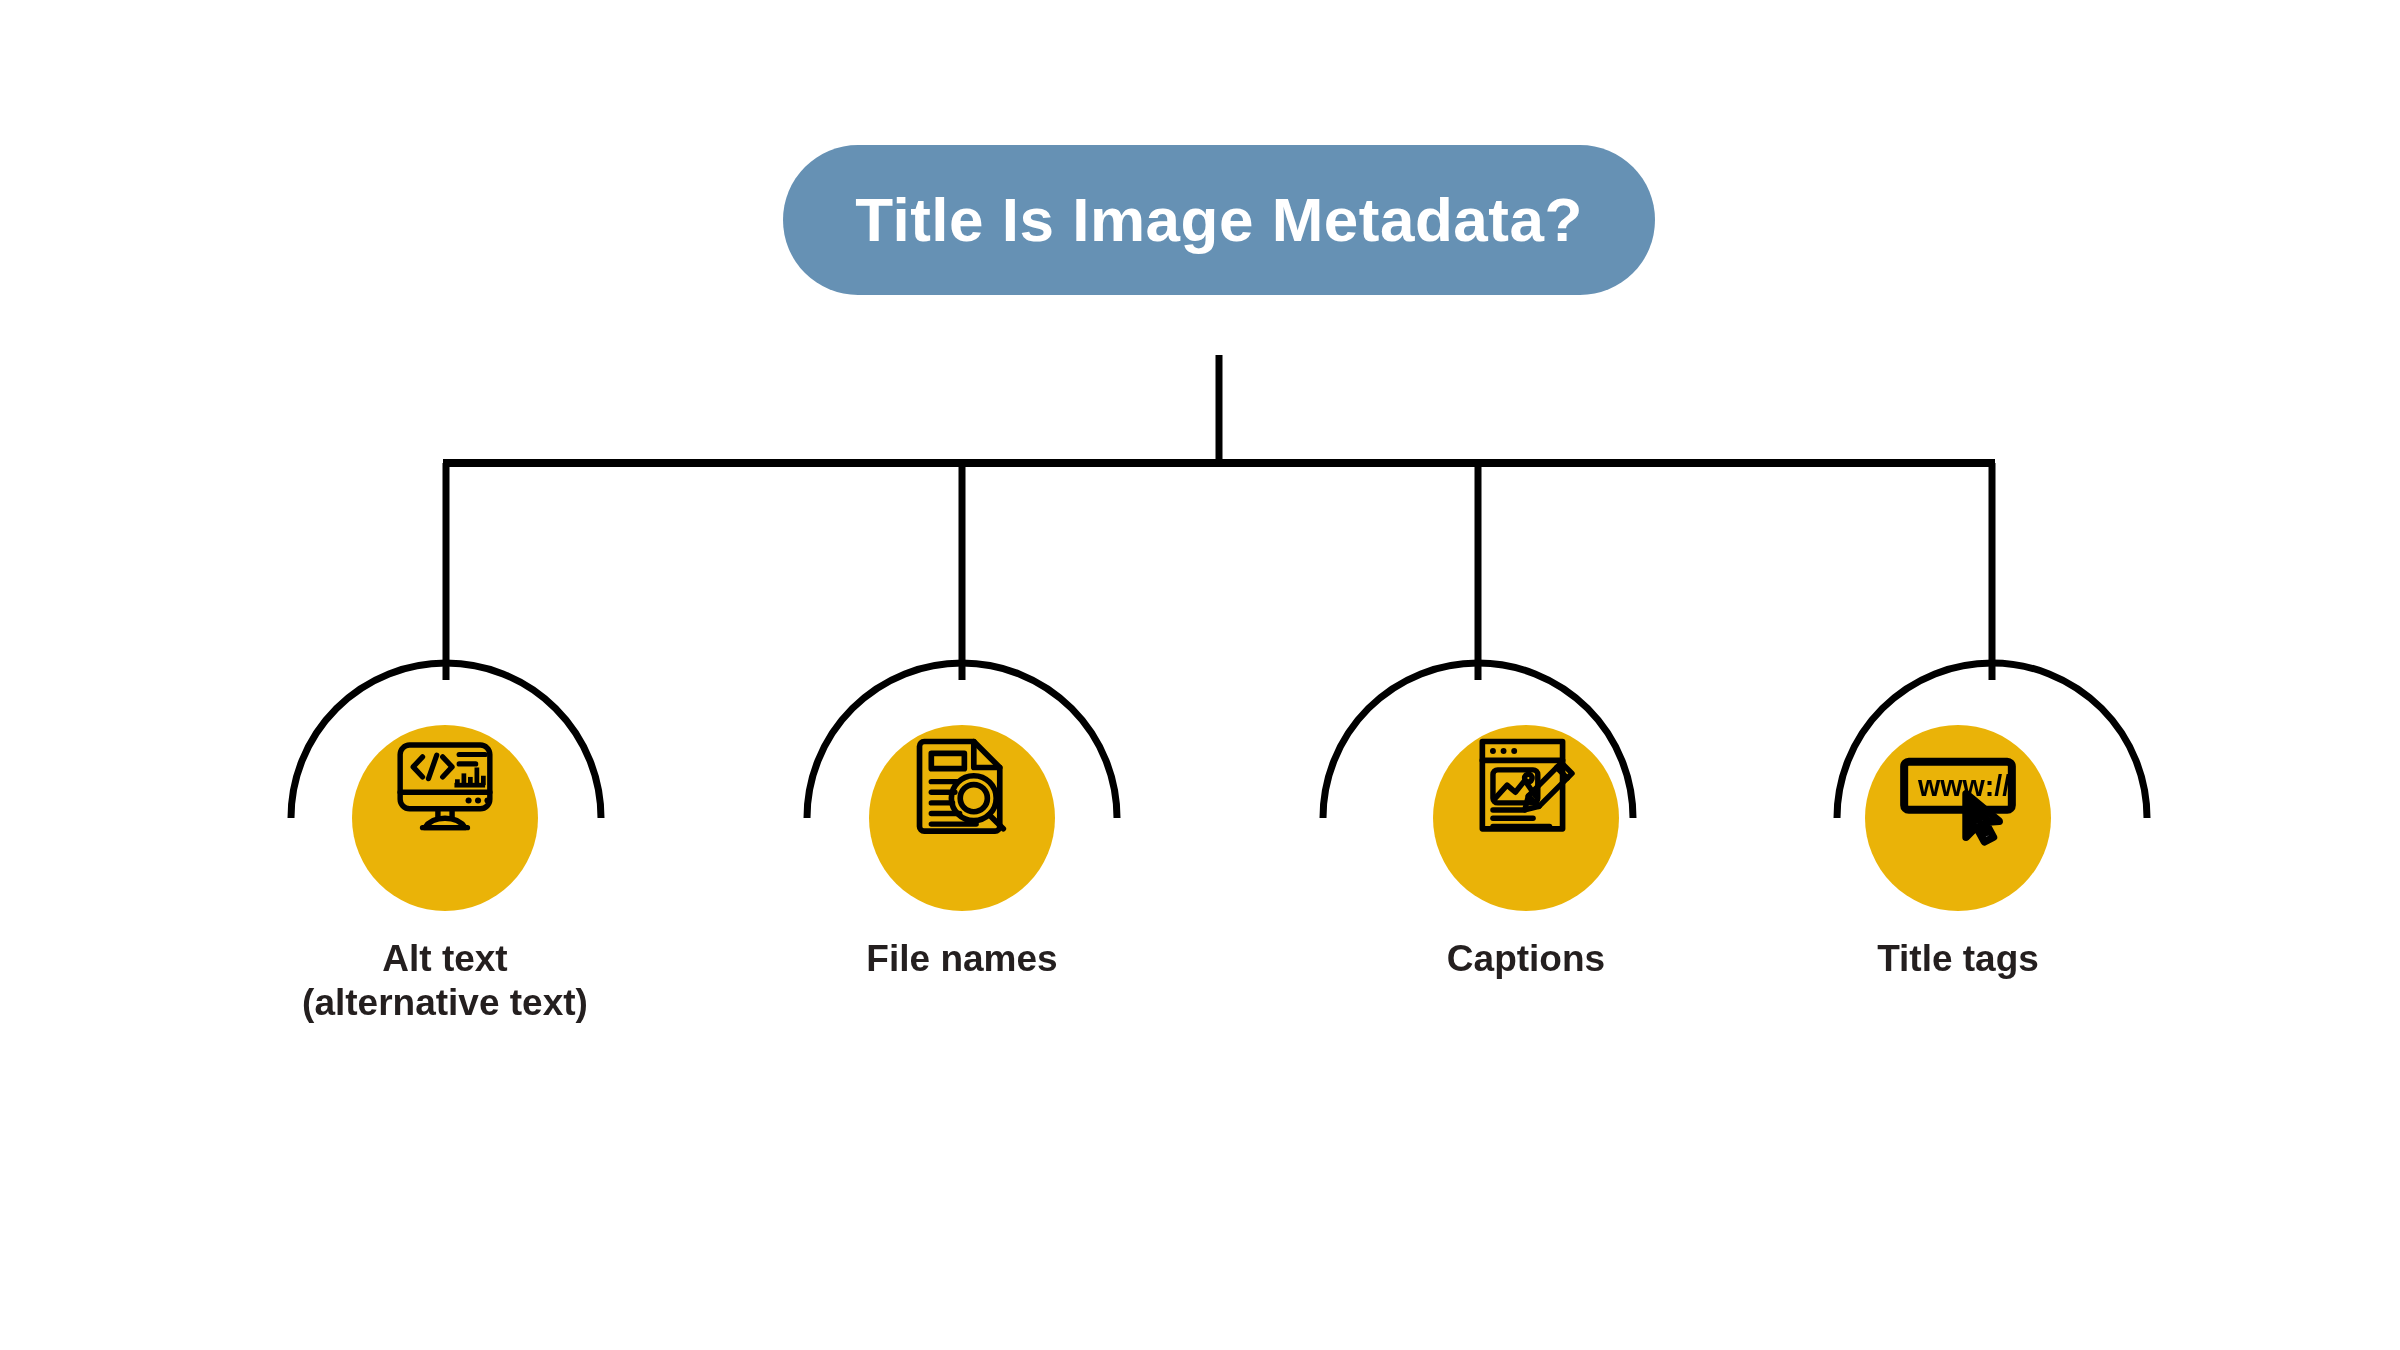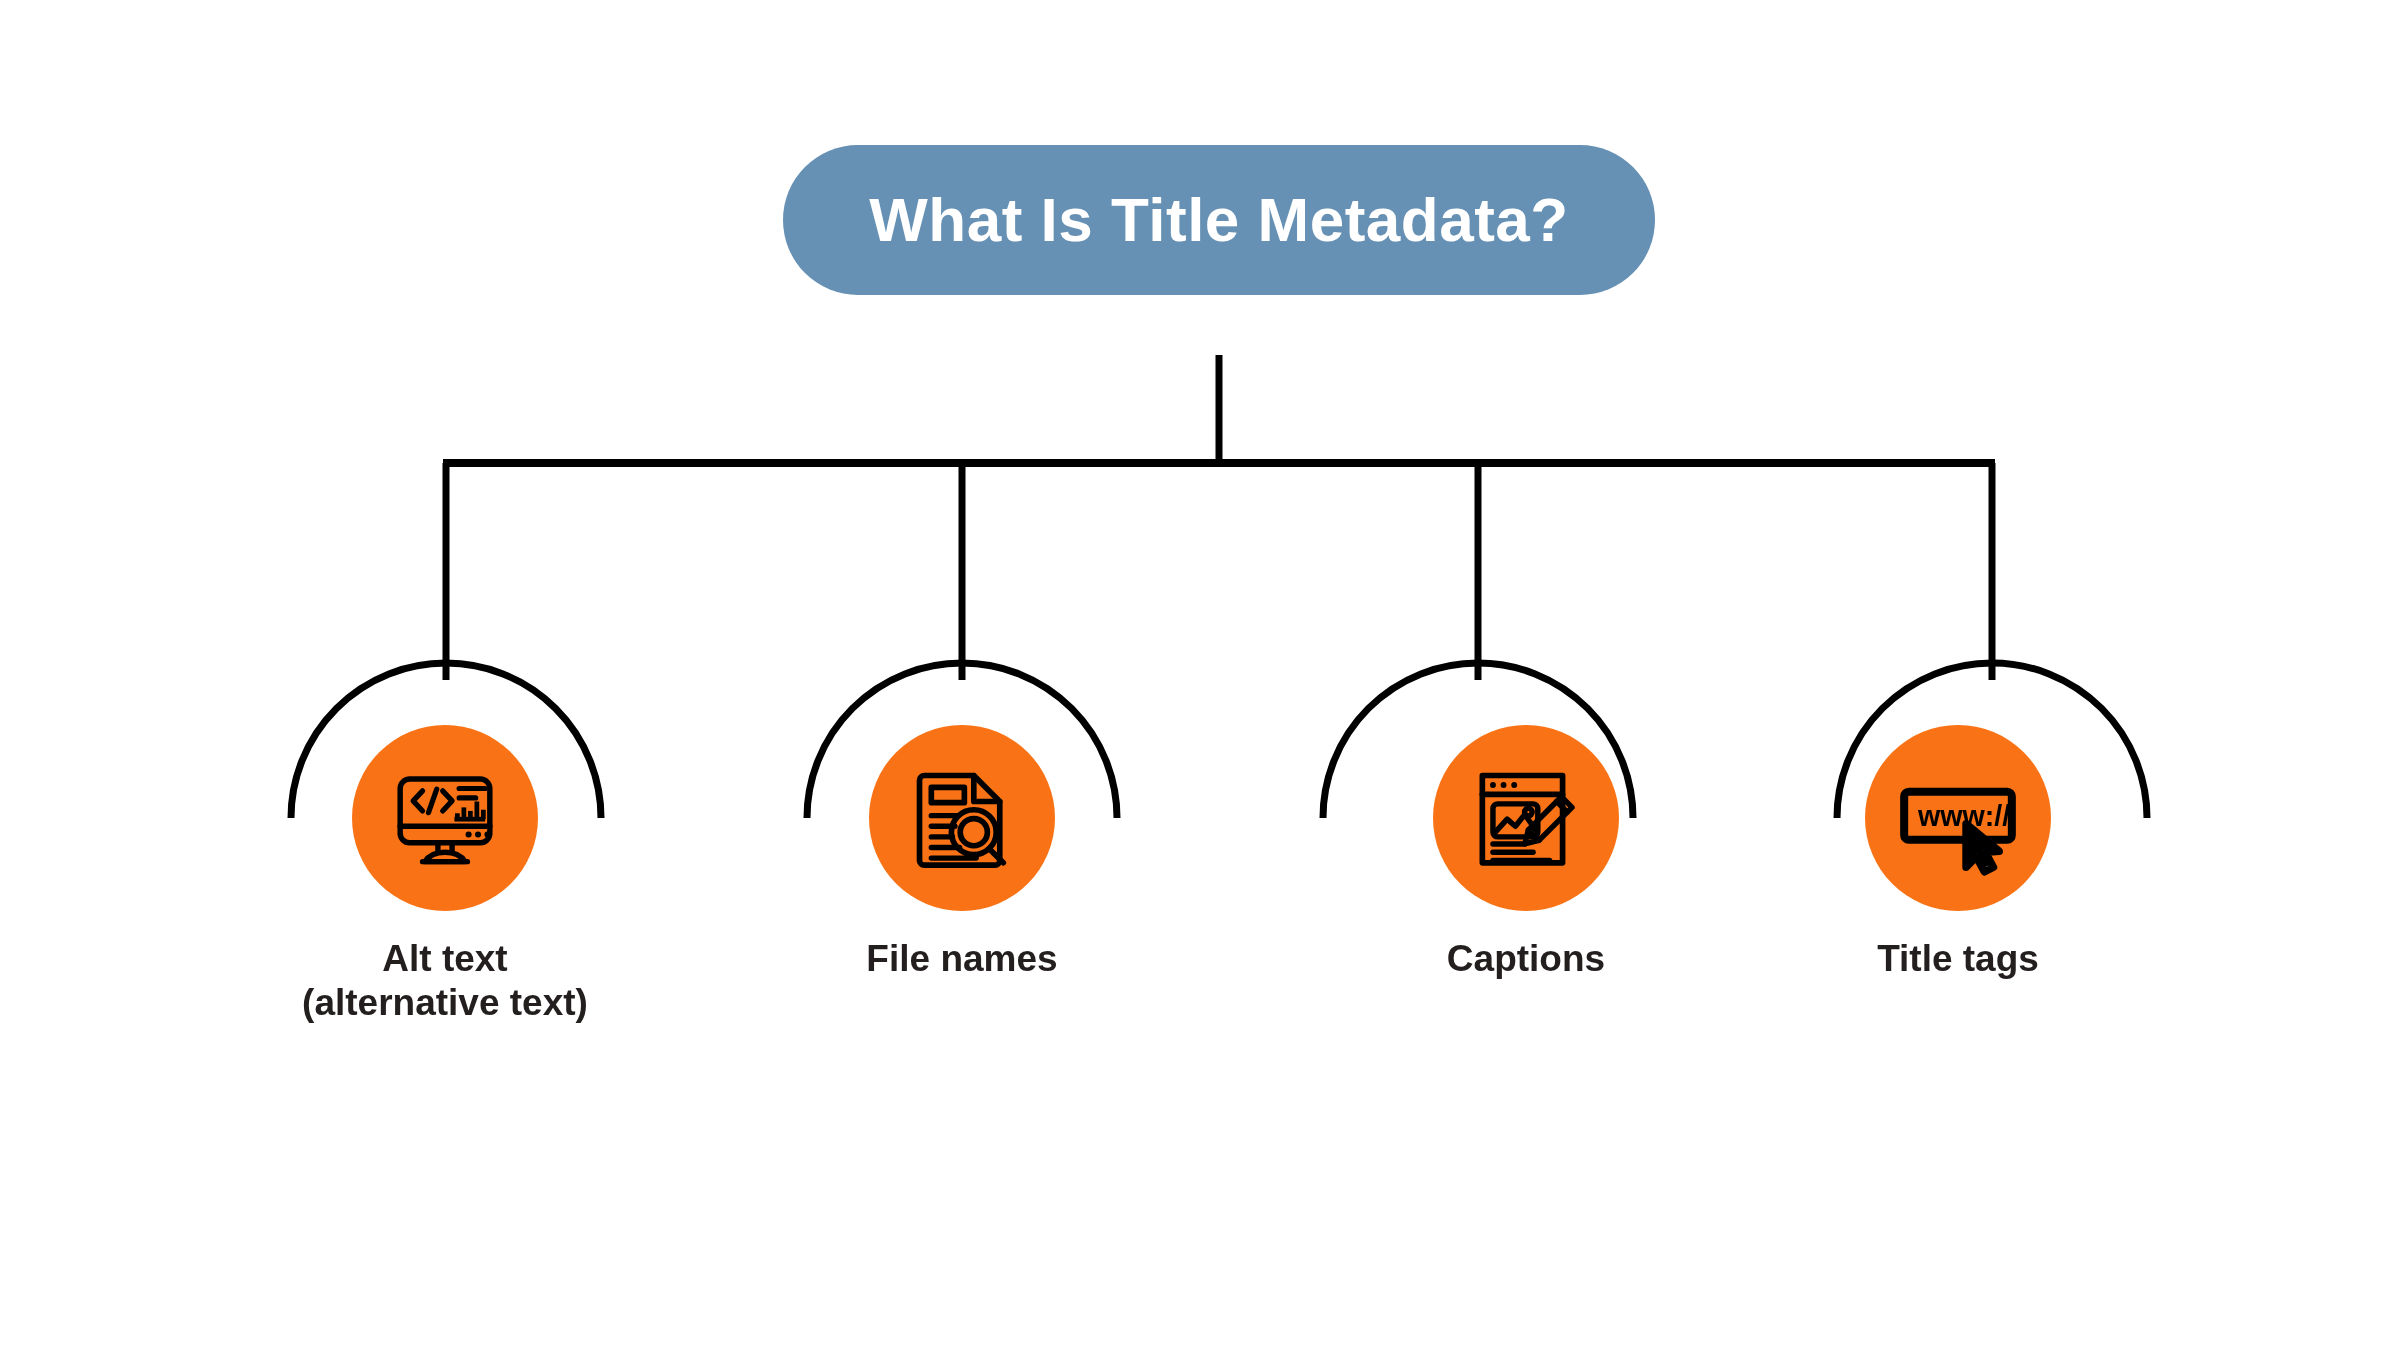--- a/index.html
+++ b/index.html
@@ -57,23 +57,23 @@
     width: 400px;
     top: 725px;
     display: flex;
     flex-direction: column;
     align-items: center;
   }
   .node-circle {
     width: 186px;
     height: 186px;
     border-radius: 50%;
-    background: #f97316;
+    background: #eab308;
     display: flex;
-    align-items: center;
+    align-items: flex-start;
     justify-content: center;
     flex: none;
   }
   .node-circle svg {
     display: block;
   }
   .node-label {
     margin-top: 26px;
     text-align: center;
     color: #241f1f;
@@ -82,21 +82,21 @@
     line-height: 1.18;
     white-space: pre-line;
   }
 </style>
 </head>
 <body>
 
 <div id="canvas">
 
   <div id="title-pill">
-    <span class="pill-text">What Is Title Metadata?</span>
+    <span class="pill-text">Title Is Image Metadata?</span>
   </div>
 
   <svg id="connectors" viewBox="0 0 2400 1350">
     <g fill="none" stroke="#000000" stroke-linecap="butt">
 
       <line x1="1219" y1="355" x2="1219" y2="463" stroke-width="7"></line>
 
       <line x1="443" y1="463" x2="1995" y2="463" stroke-width="8"></line>
 
       <line x1="446" y1="463" x2="446" y2="680" stroke-width="7"></line>

